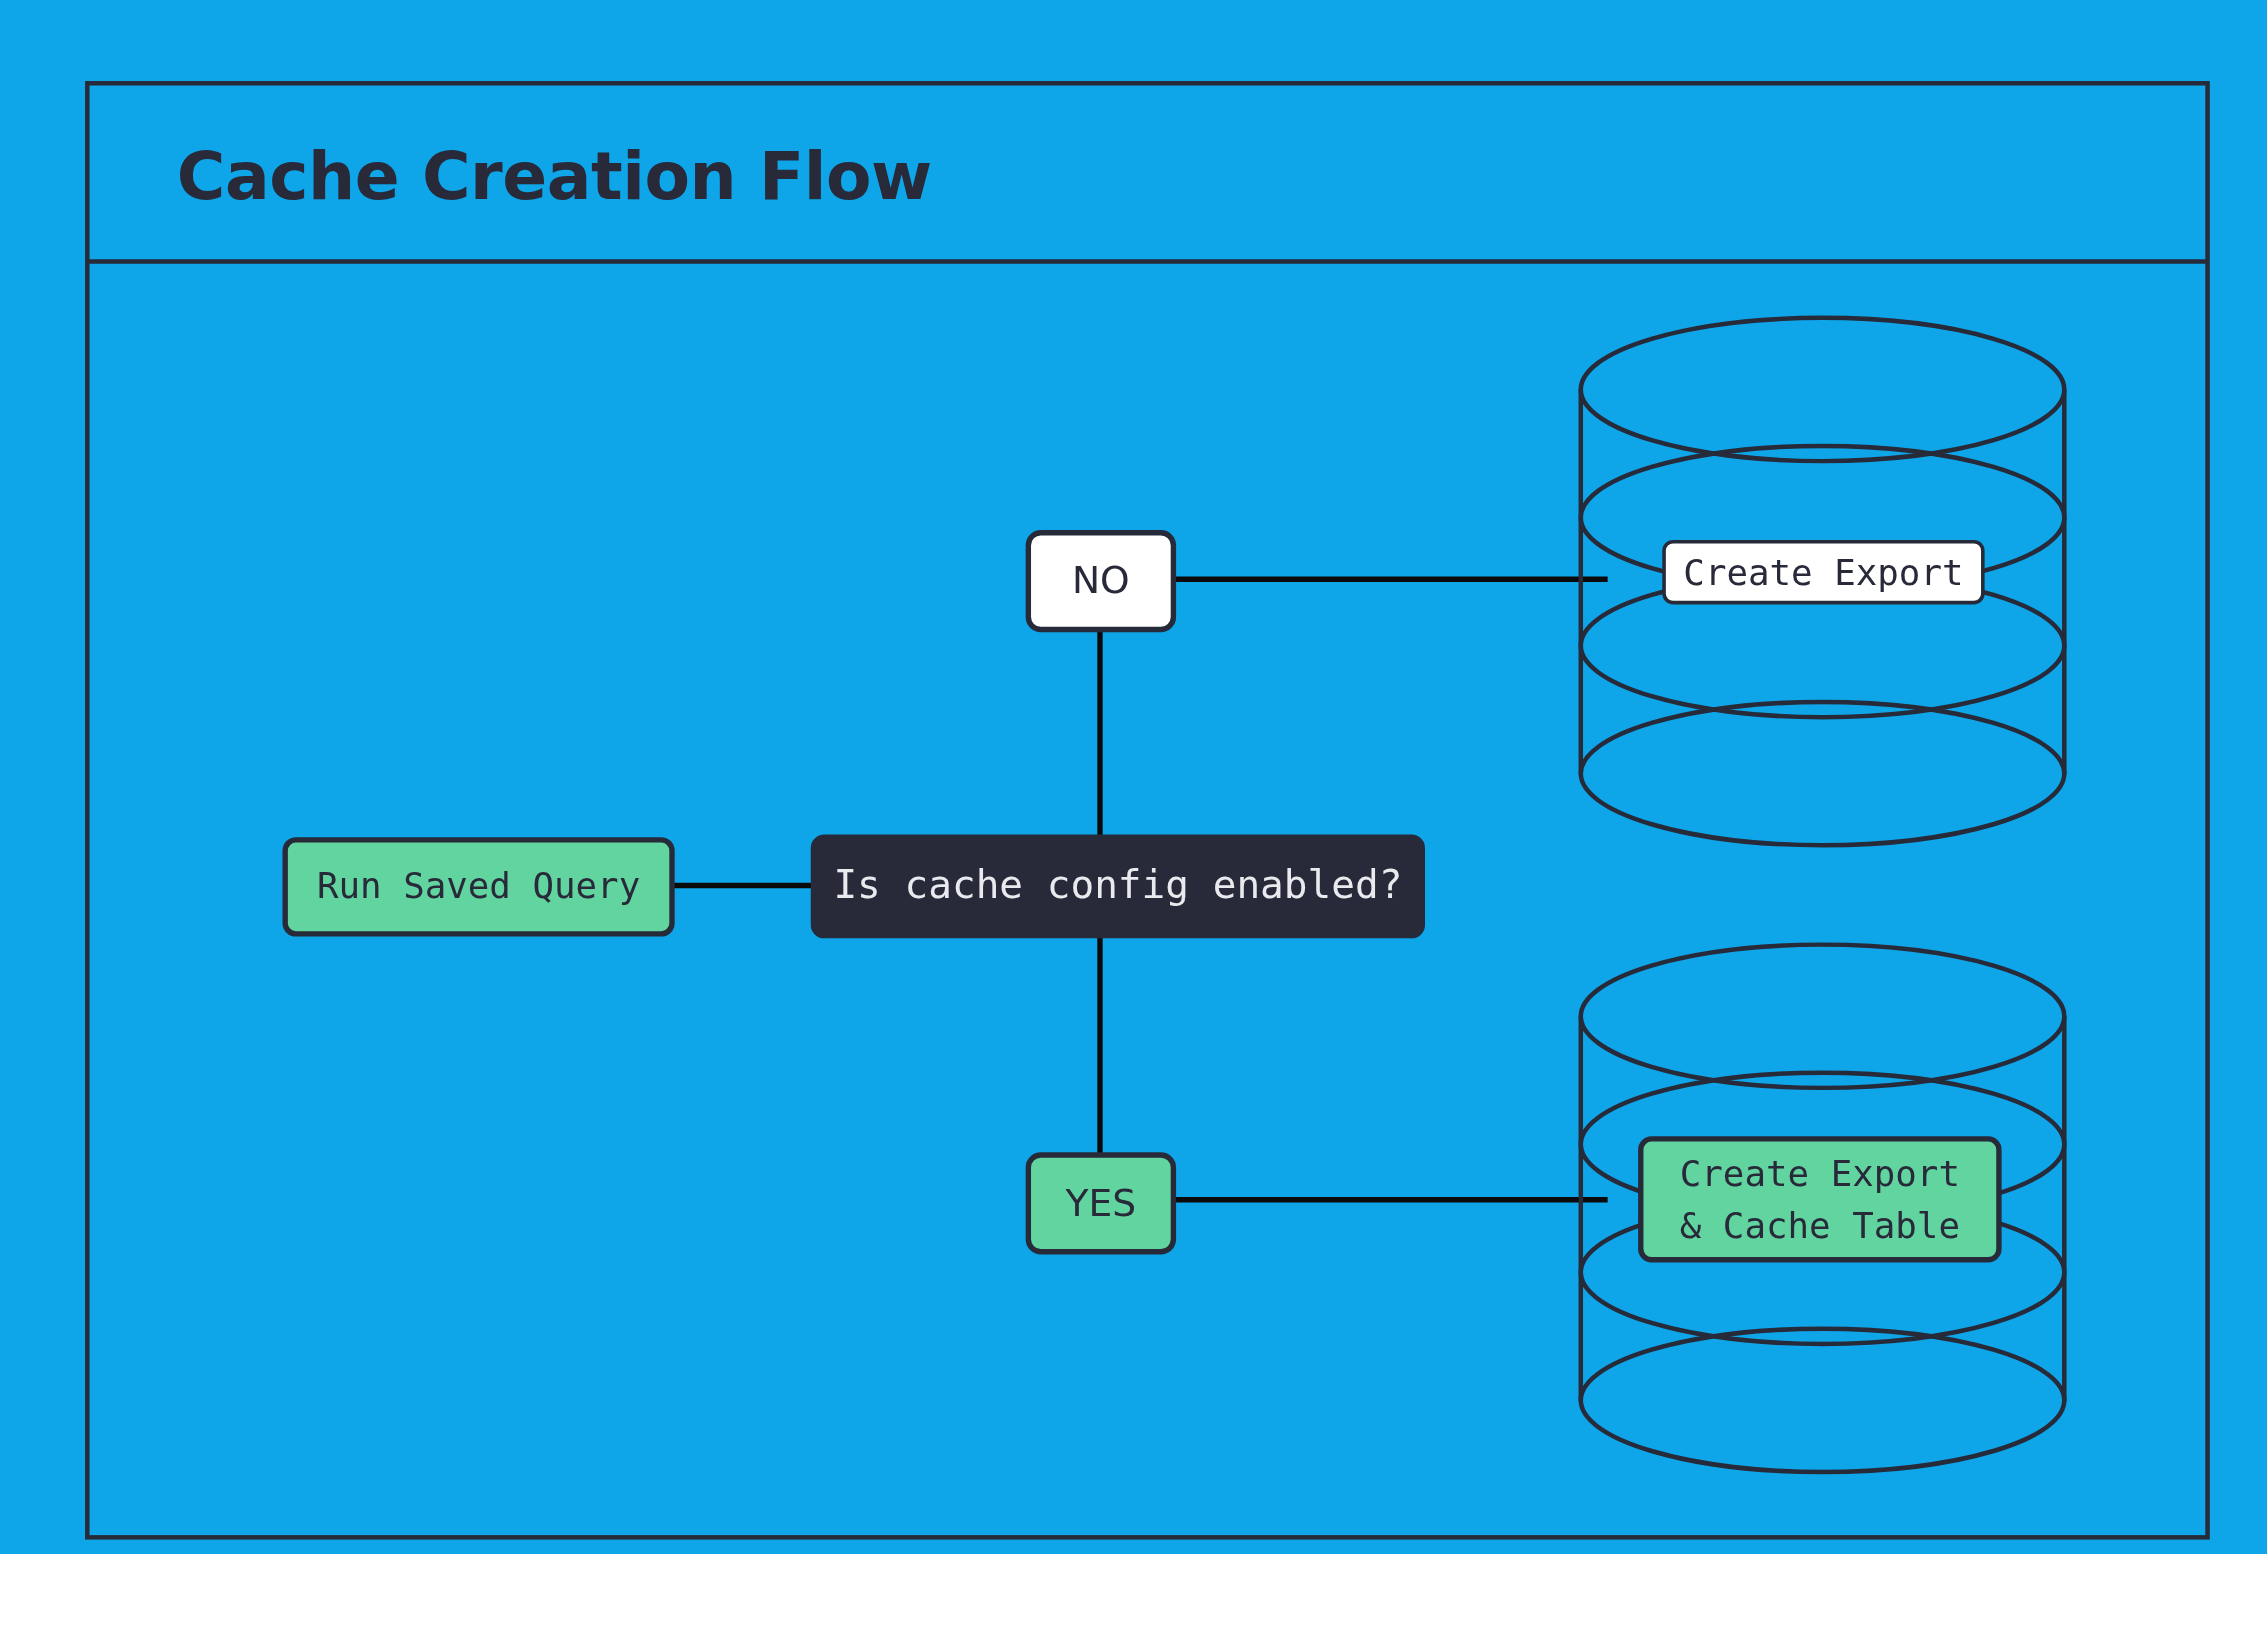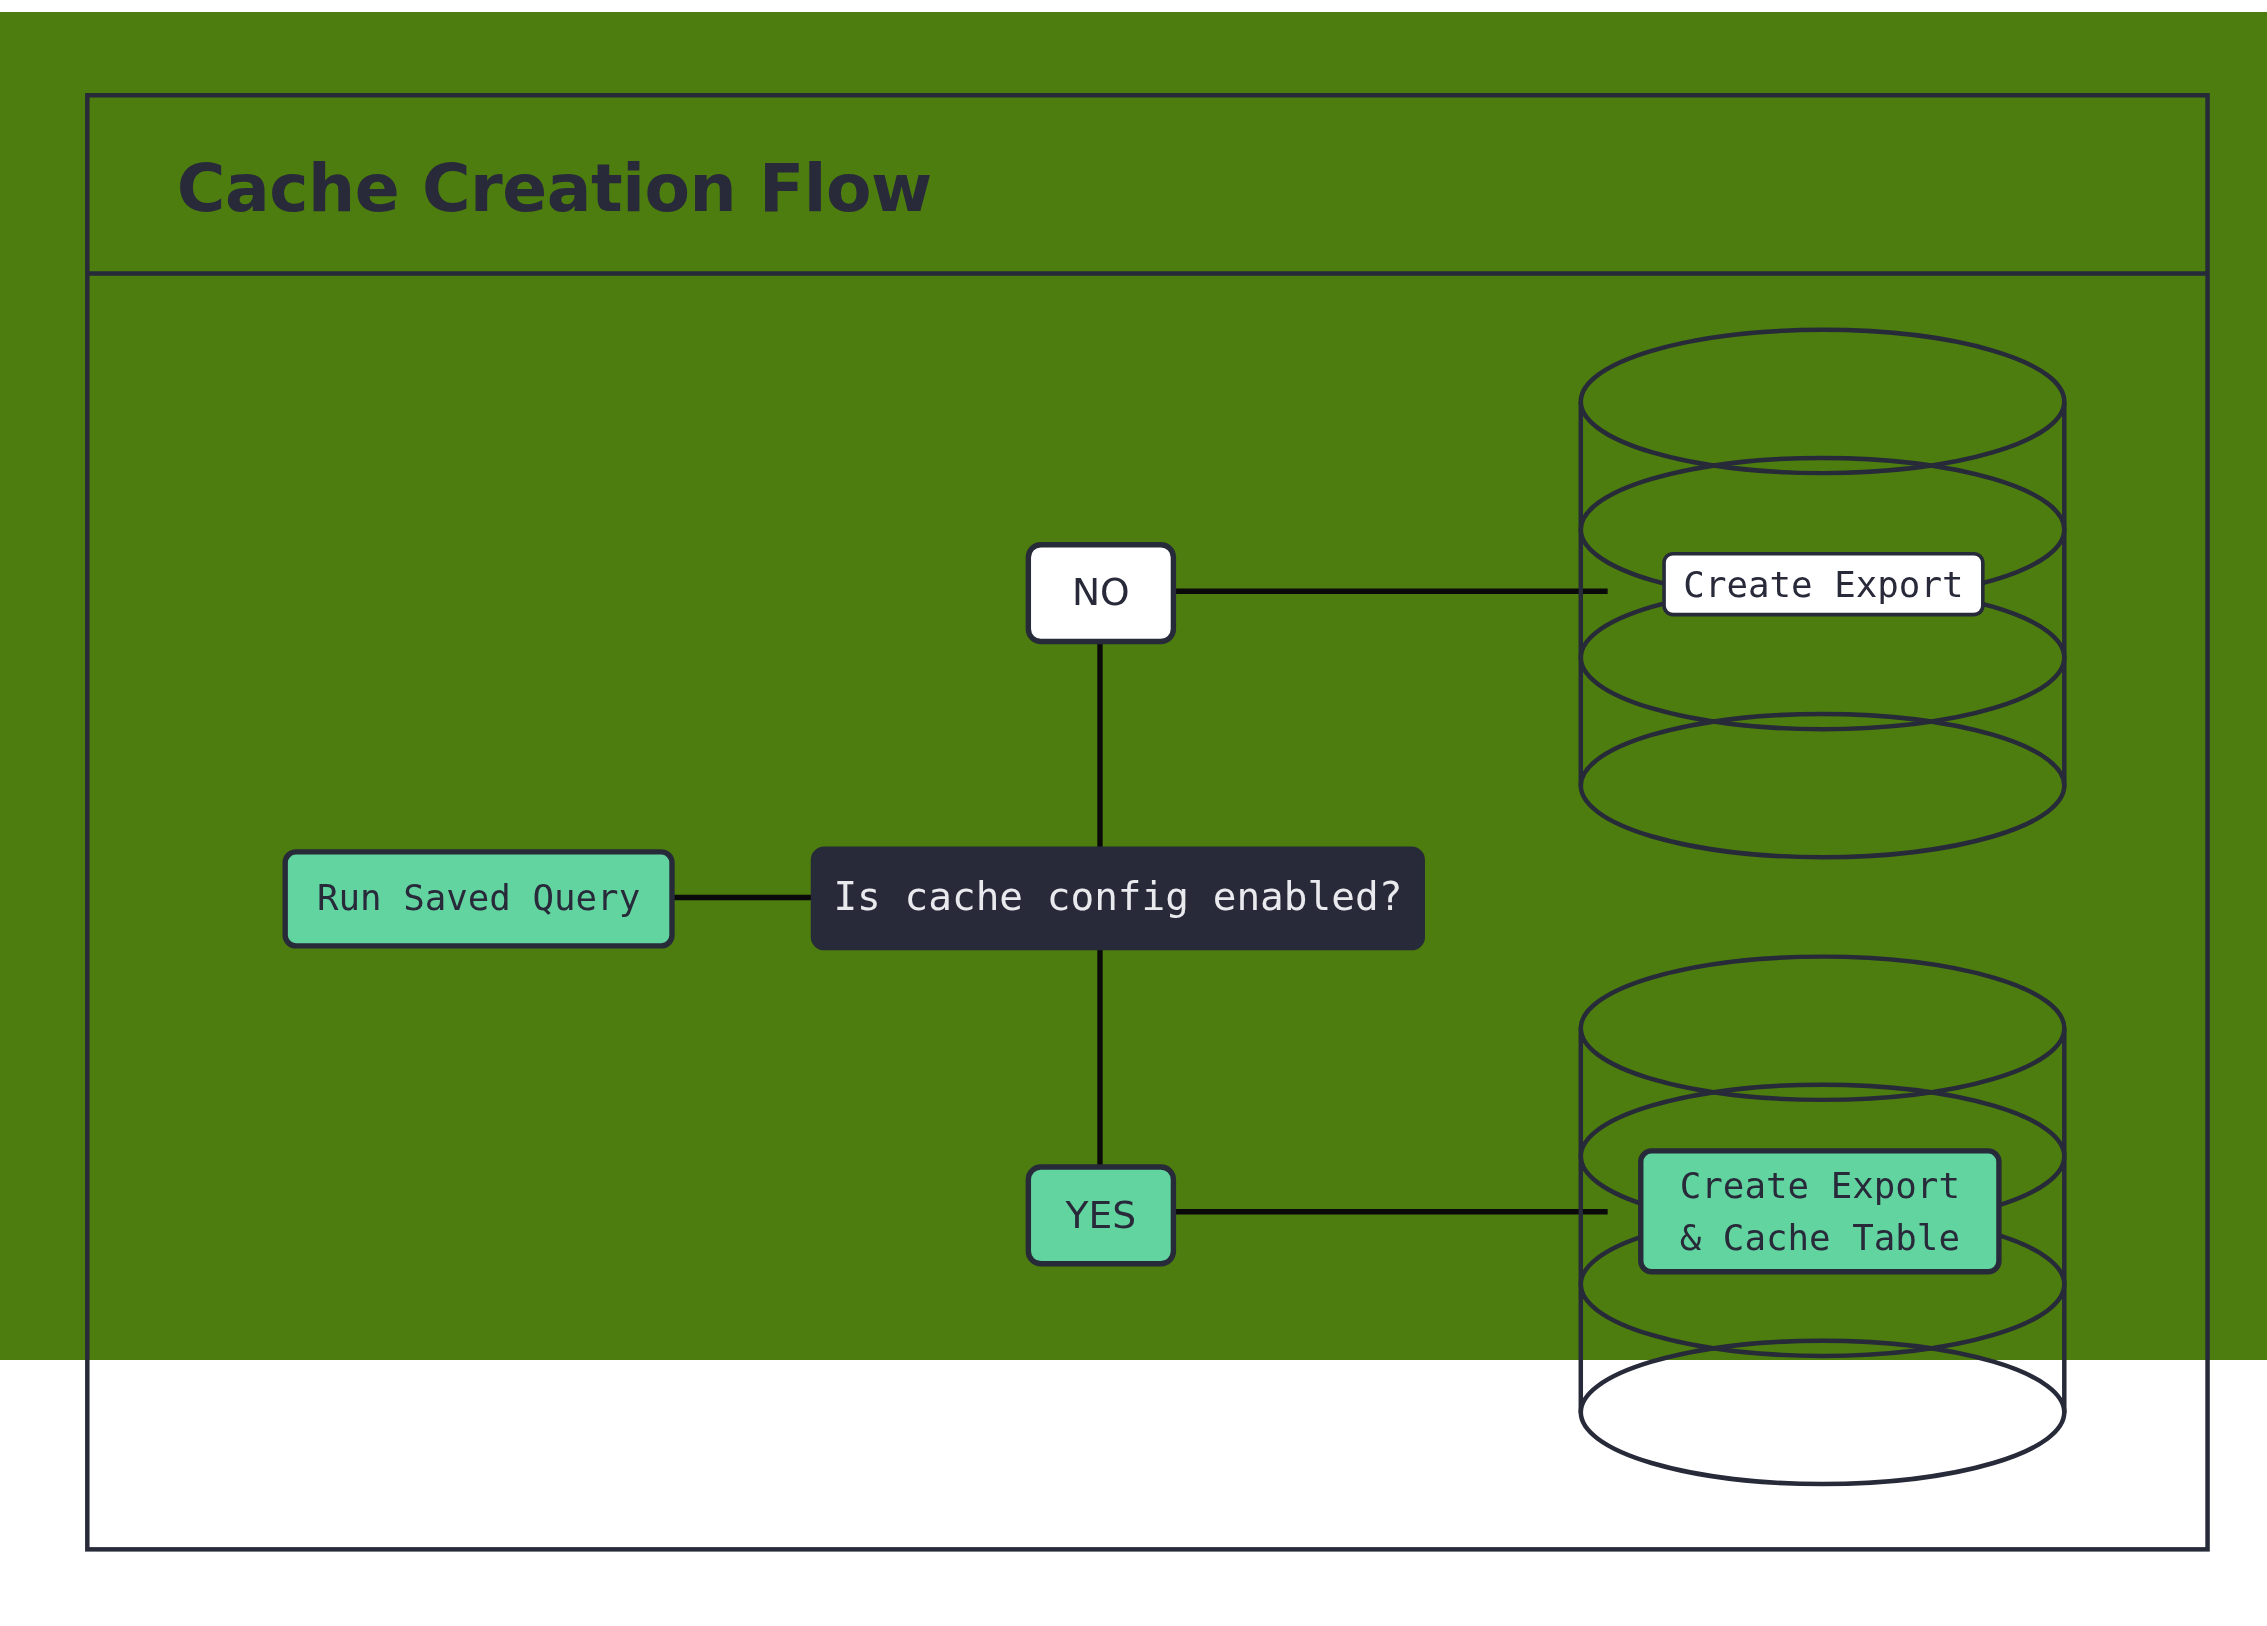--- a/index.html
+++ b/index.html
@@ -9,23 +9,22 @@
   }
   body {
     width: 2268px;
     height: 1626px;
     font-family: "Liberation Sans", sans-serif;
     overflow: hidden;
   }
   #diagram-root {
     position: relative;
     width: 2268px;
-    height: 1348px;
-    background: #4d7c0f;
-    margin-top: 12px;
+    height: 1554px;
+    background: #0ea5e9;
   }
   #flow-svg {
     position: absolute;
     top: 0;
     left: 0;
     width: 2268px;
     height: 1626px;
   }
   .frame-rect {
     fill: none;

